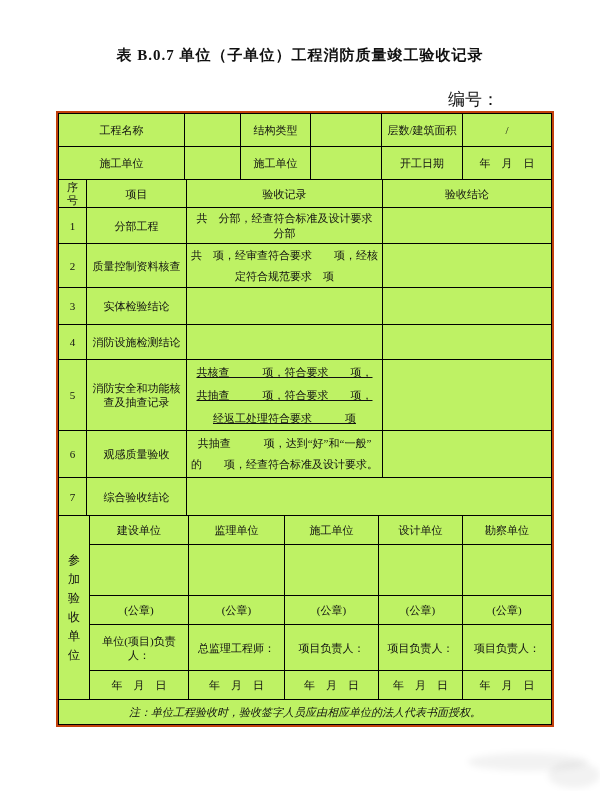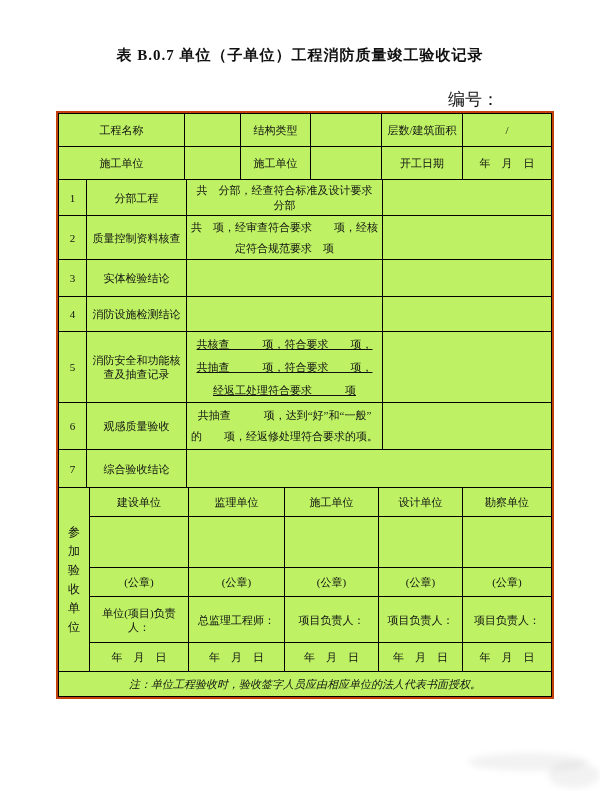--- a/index.html
+++ b/index.html
@@ -88,20 +88,28 @@
     </table>
 
   <table class="t">
     <colgroup>
         <col style="width:28px">
         <col style="width:100px">
         <col style="width:196px">
         <col style="width:169px">
       </colgroup>
     <tbody>
+        <tr style="height:28px">
+      <th>
+            <div class="stack2">序号</div>
+          </th>
+      <th>项目</th>
+      <th>验收记录</th>
+      <th>验收结论</th>
+    </tr>
     <tr style="height:36px">
       <td>1</td>
       <td>分部工程</td>
       <td class="rec lh15">
         <div class="line">共　分部，经查符合标准及设计要求</div>
         <div class="line">分部</div>
       </td>
       <td></td>
     </tr>
     <tr style="height:44px">
@@ -133,21 +141,21 @@
         <div class="line">共抽查　　　项，符合要求　　项，</div>
         <div class="line">经返工处理符合要求　　　项</div>
       </td>
       <td></td>
     </tr>
     <tr style="height:47px">
       <td>6</td>
       <td>观感质量验收</td>
       <td class="rec lh21">
         <div class="line">共抽查　　　项，达到“好”和“一般”</div>
-        <div class="line">的　　项，经返修处理符合要求的项。</div>
+        <div class="line">的　　项，经查符合标准及设计要求。</div>
       </td>
       <td></td>
     </tr>
     <tr style="height:38px">
       <td>7</td>
       <td>综合验收结论</td>
       <td class="rec" colspan="2"></td>
     </tr>
   </tbody>
     </table>

